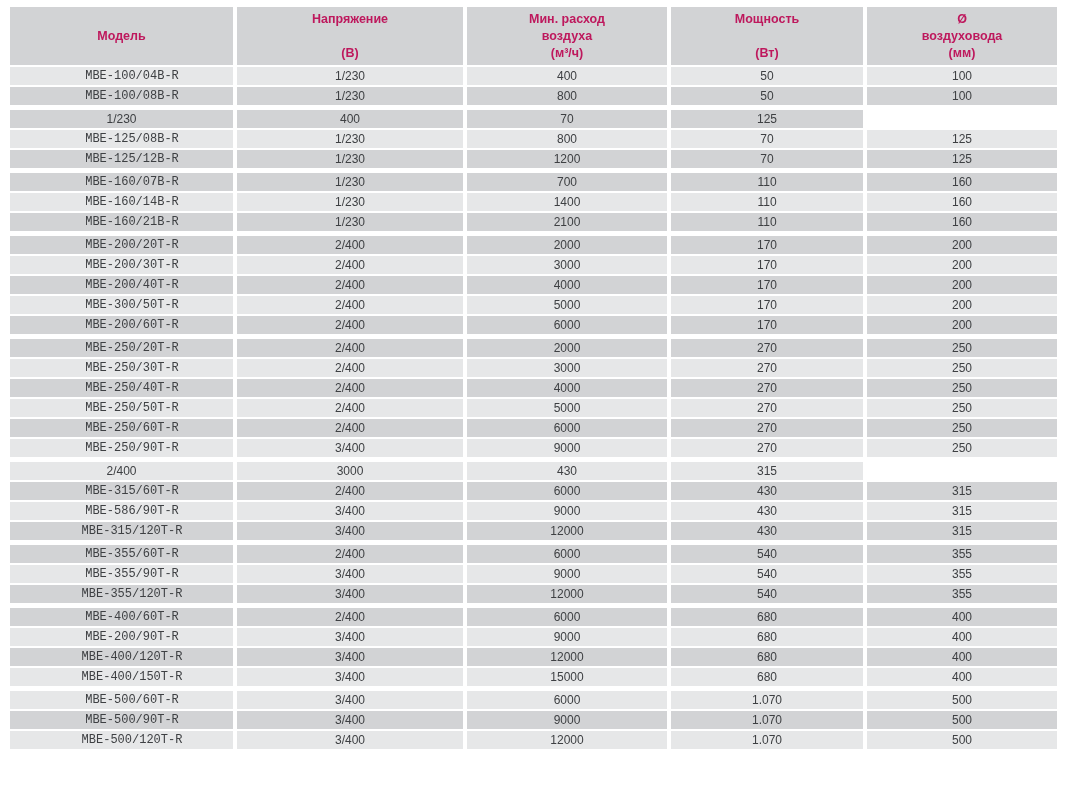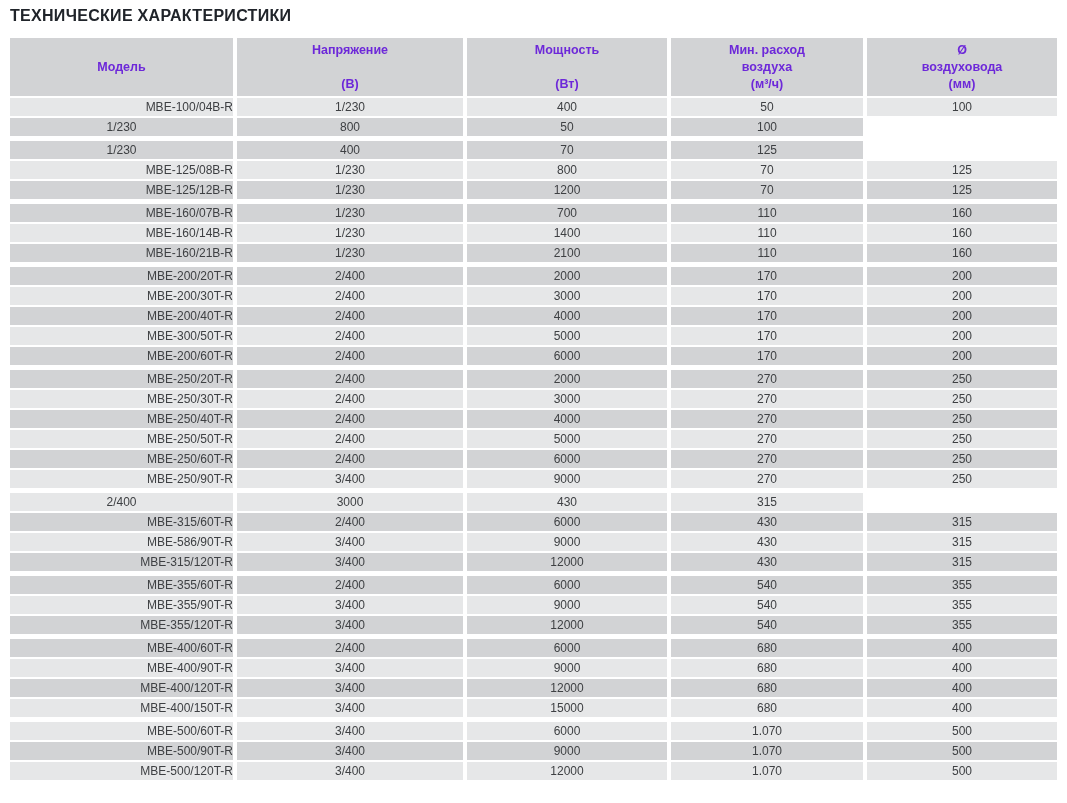--- a/index.html
+++ b/index.html
@@ -34,79 +34,79 @@
   }
   .hcell {
     background: var(--header-bg, #d2d3d5);
     display: flex;
     flex-direction: column;
     align-items: center;
     justify-content: center;
     font-weight: bold;
     font-size: 12.5px;
     line-height: 17px;
-    color: #6d28d9;
+    color: #be185d;
     text-align: center;
   }
   .hline.spread { margin-top: 17px; }
   .group { margin-bottom: 5px; }
   .group:last-child { margin-bottom: 0; }
   .row { height: 18px; margin-bottom: 2px; }
   .cell {
     font-size: 12px;
     line-height: 18px;
     color: #3e4043;
     text-align: center;
     white-space: nowrap;
     overflow: hidden;
   }
   .row.light .cell { background: var(--row-light, #e6e7e8); }
   .row.dark  .cell { background: var(--row-dark,  #d2d3d5); }
-  .cell.model { text-align: right; padding-left: 21px; }
+  .cell.model { text-align: center; padding-left: 21px; font-family: Liberation Mono, monospace; }
 </style>
 </head>
 <body>
 
 <div id="page" style="--header-bg: #d2d3d5; --row-light: #e6e7e8; --row-dark: #d2d3d5;">
-  <h1 class="title">ТЕХНИЧЕСКИЕ ХАРАКТЕРИСТИКИ</h1>
 
   <div>
     <div id="thead" class="grid-row">
         <div class="hcell">
           <div class="hline">Модель</div>
         </div>
         <div class="hcell">
           <div class="hline">Напряжение</div>
           <div class="hline spread">(В)</div>
         </div>
         <div class="hcell">
-          <div class="hline">Мощность</div>
-          <div class="hline spread">(Вт)</div>
-        </div>
-        <div class="hcell">
           <div class="hline">Мин. расход</div>
           <div class="hline">воздуха</div>
           <div class="hline">(м³/ч)</div>
         </div>
         <div class="hcell">
+          <div class="hline">Мощность</div>
+          <div class="hline spread">(Вт)</div>
+        </div>
+        <div class="hcell">
           <div class="hline">Ø</div>
           <div class="hline">воздуховода</div>
           <div class="hline">(мм)</div>
         </div>
       </div>
     <div id="tbody">
         <div class="group">
           <div class="grid-row row light">
             <div class="cell model">MBE-100/04B-R</div>
             <div class="cell">1/230</div>
             <div class="cell">400</div>
             <div class="cell">50</div>
             <div class="cell">100</div>
           </div>
           <div class="grid-row row dark">
+            <div class="cell model">MBE-100/08B-R</div>
             <div class="cell">1/230</div>
             <div class="cell">800</div>
             <div class="cell">50</div>
             <div class="cell">100</div>
           </div>
         </div>
         <div class="group">
           <div class="grid-row row dark">
             <div class="cell">1/230</div>
             <div class="cell">400</div>
@@ -286,21 +286,21 @@
         </div>
         <div class="group">
           <div class="grid-row row dark">
             <div class="cell model">MBE-400/60T-R</div>
             <div class="cell">2/400</div>
             <div class="cell">6000</div>
             <div class="cell">680</div>
             <div class="cell">400</div>
           </div>
           <div class="grid-row row light">
-            <div class="cell model">MBE-400/90T-R</div>
+            <div class="cell model">MBE-200/90T-R</div>
             <div class="cell">3/400</div>
             <div class="cell">9000</div>
             <div class="cell">680</div>
             <div class="cell">400</div>
           </div>
           <div class="grid-row row dark">
             <div class="cell model">MBE-400/120T-R</div>
             <div class="cell">3/400</div>
             <div class="cell">12000</div>
             <div class="cell">680</div>

